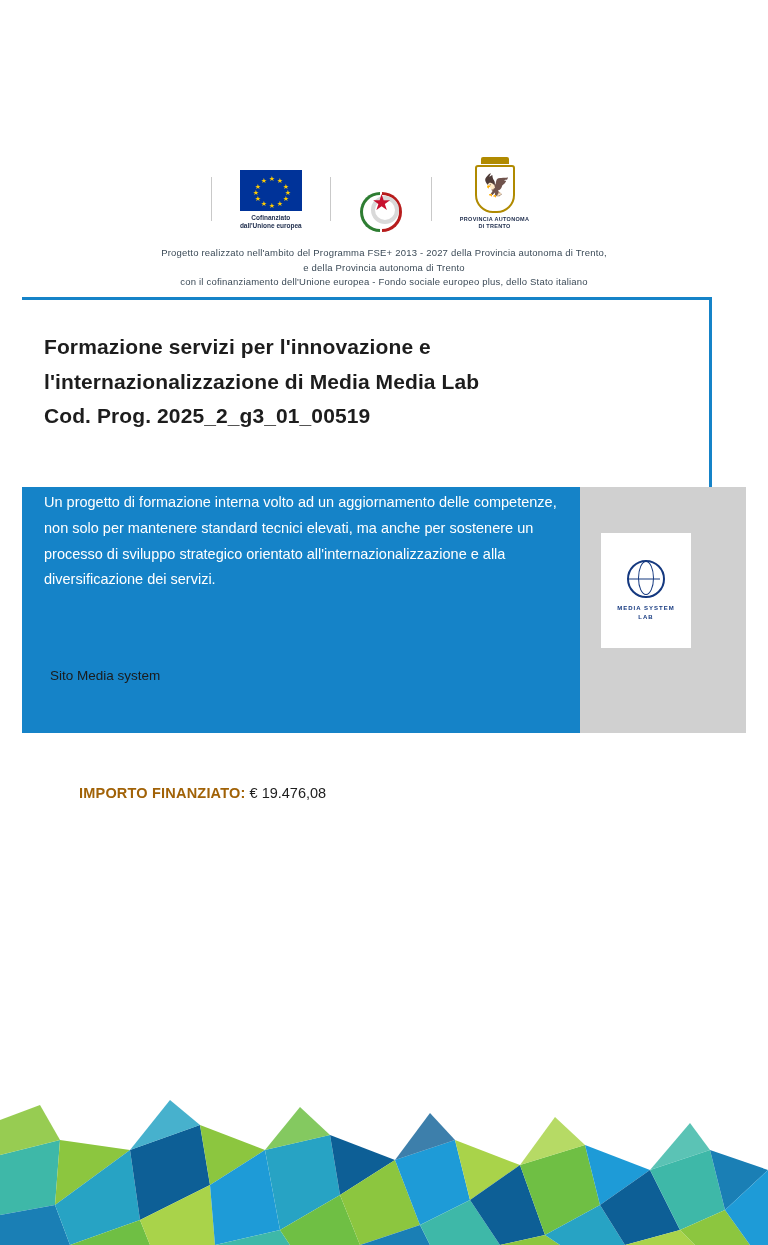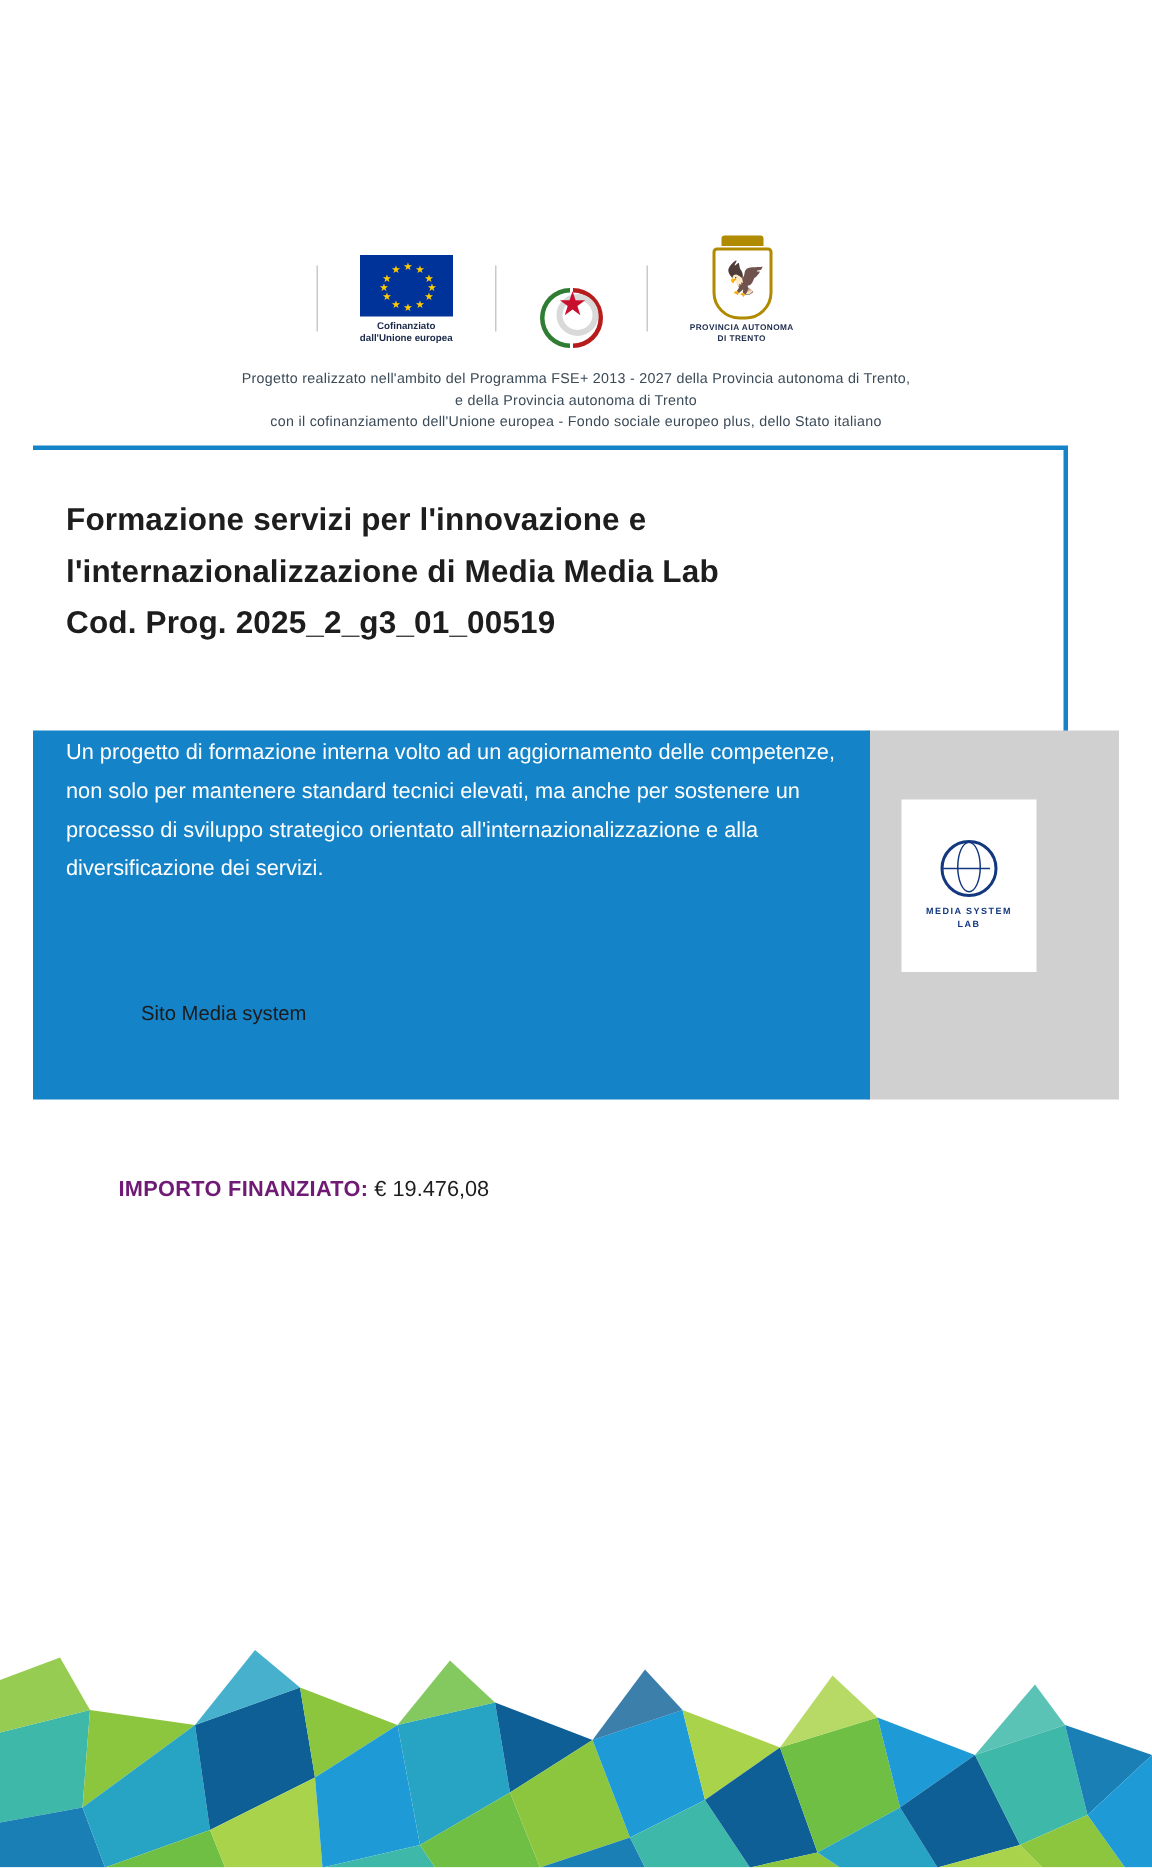--- a/index.html
+++ b/index.html
@@ -242,21 +242,20 @@
     font-size: 14.5px;
     line-height: 1.78;
   }
   .site-link {
     position: absolute;
     left: 50px;
     top: 668px;
     font-size: 13.5px;
     color: #1b1b1b;
     text-decoration: none;
-    margin-left: 44px;
   }
 
   
   .logo-card {
     position: absolute;
     left: 601px;
     top: 533px;
     width: 90px;
     height: 115px;
     background: #ffffff;
@@ -295,21 +294,21 @@
 
   
   .amount {
     position: absolute;
     left: 79px;
     top: 785px;
     font-size: 14.5px;
     color: #1d1d1d;
   }
   .amount .label {
-    color: #701a75;
+    color: #a16207;
     font-weight: bold;
     letter-spacing: .2px;
   }
 
   
   .mosaic {
     position: absolute;
     left: 0;
     bottom: 0;
     width: 768px;

